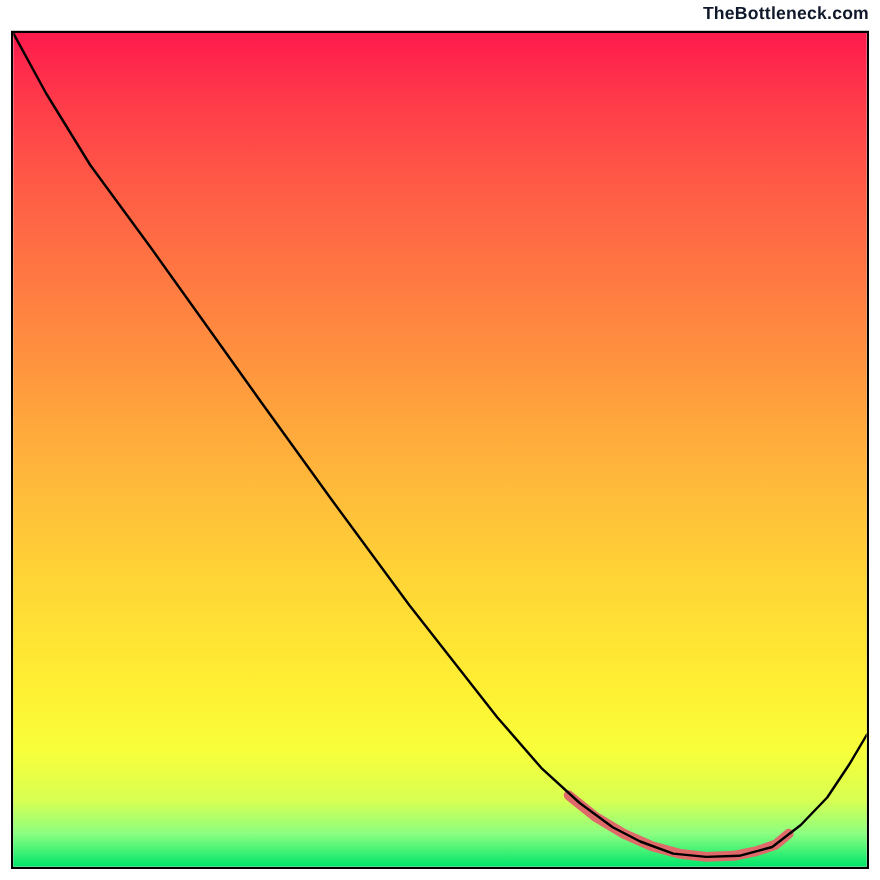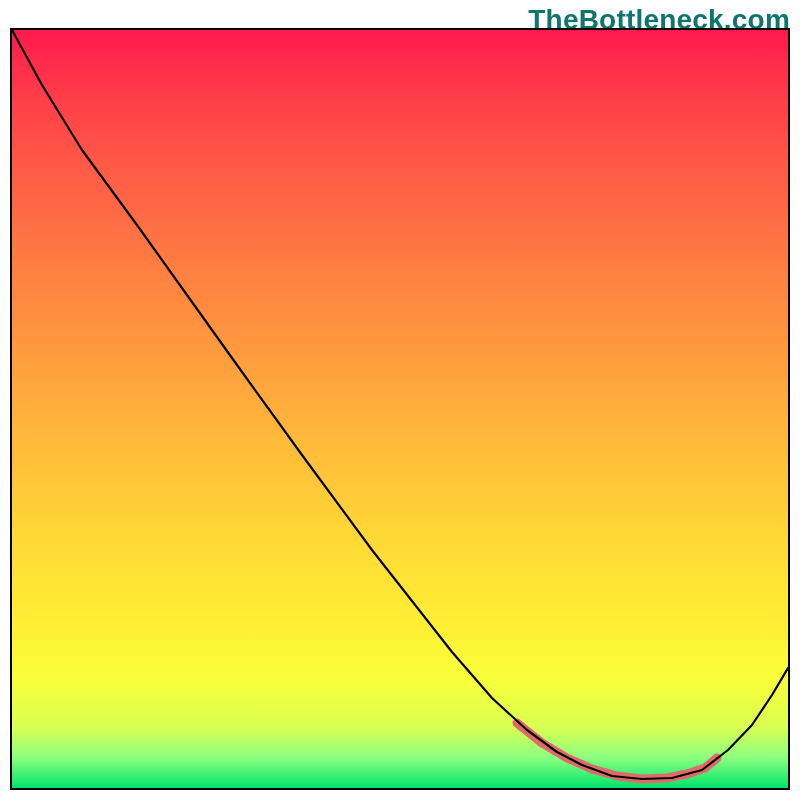--- a/index.html
+++ b/index.html
@@ -12,23 +12,23 @@
   }
   .wrap {
     position: relative;
     width: 800px;
     height: 800px;
   }
   .watermark {
     position: absolute;
     top: 4px;
     right: 10px;
-    font-size: 28px;
+    font-size: 16px;
     font-weight: 600;
-    color: #0f766e;
+    color: #0f172a;
     letter-spacing: 0.2px;
   }
   .plot {
     position: absolute;
     left: 10px;
     top: 28px;
     width: 780px;
     height: 762px;
     border: 2px solid #000;
     box-sizing: border-box;

